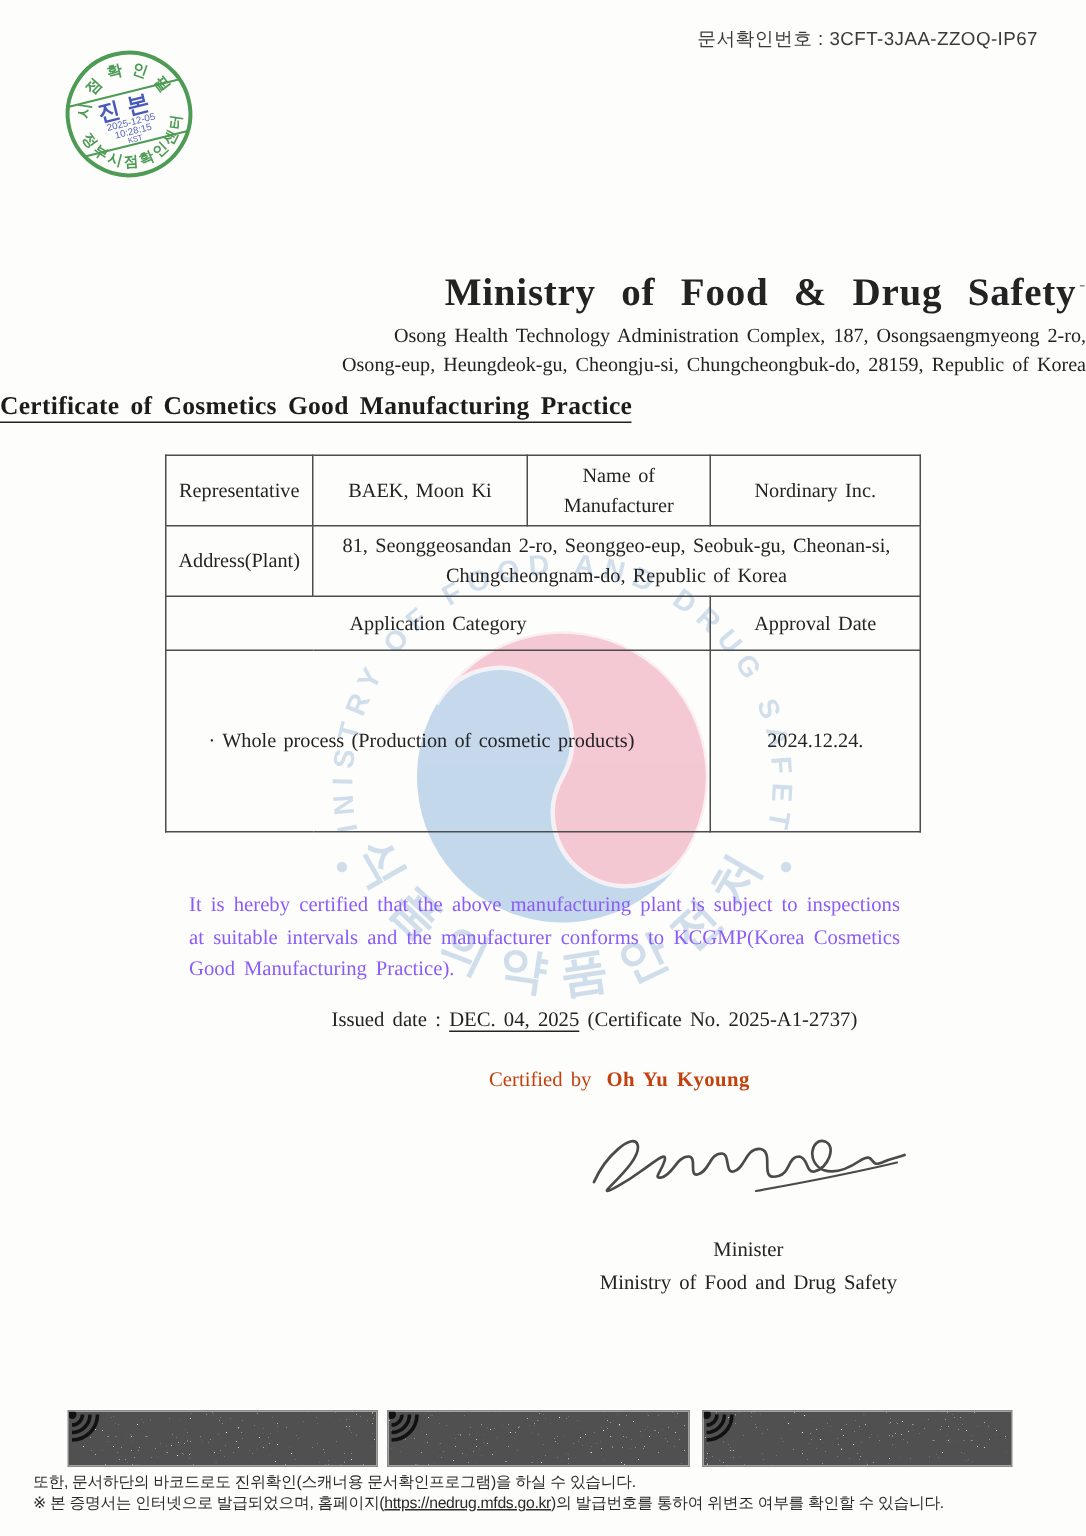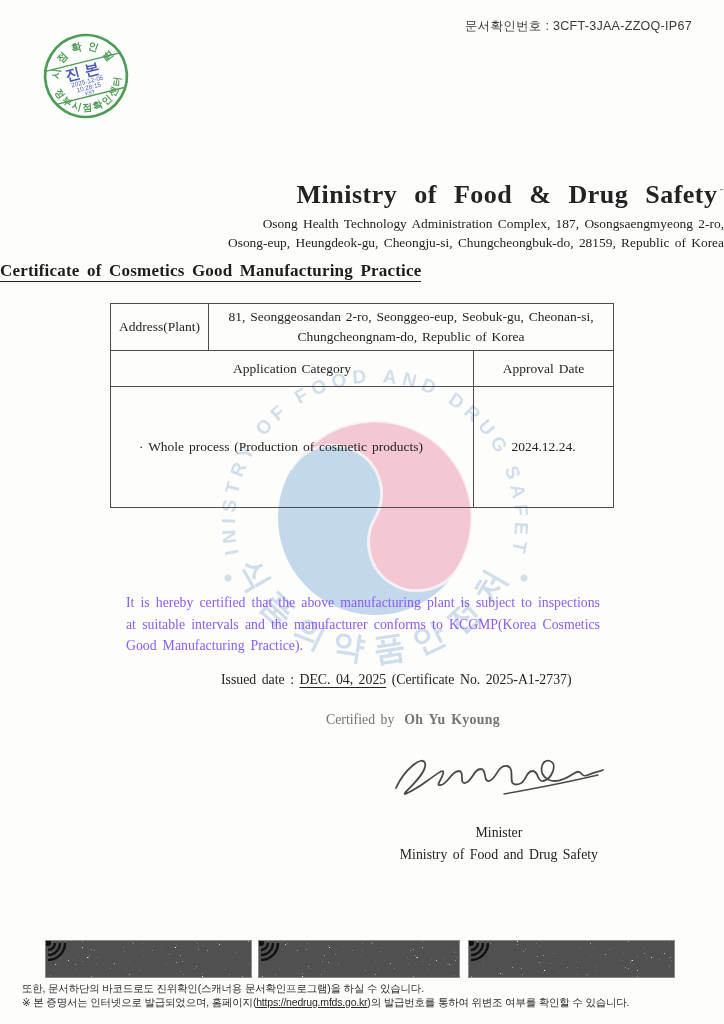--- a/index.html
+++ b/index.html
@@ -30,21 +30,21 @@
                  border-collapse:collapse; table-layout:fixed; background:transparent; }
   .ctable td { border:1px solid #4d4d4d; font-size:13.5px; color:#232323;
                text-align:center; vertical-align:middle; line-height:20px; word-spacing:1.5px; padding:2px 4px; }
   .ctable .r1 { height:47px; } .ctable .r2 { height:47px; } .ctable .r3 { height:36px; } .ctable .r4 { height:121px; }
   .ctable td.cat-val { text-align:left; padding-left:28px; }
   
   .body-par { position:absolute; left:126px; top:592px; width:474px; z-index:2;
               font-size:13.8px; line-height:21.5px; text-align:justify; word-spacing:2.5px; color:#8b5cf6; }
   .issued { position:absolute; left:221px; top:672px; z-index:2; font-size:13.8px; color:#232323; word-spacing:2px; }
   .issued .udate { text-decoration:underline; text-underline-offset:3px; }
-  .certified { position:absolute; left:326px; top:712px; z-index:2; font-size:13.8px; color:#737373; word-spacing:2px; }
+  .certified { position:absolute; left:326px; top:712px; z-index:2; font-size:13.8px; color:#c2410c; word-spacing:2px; }
   .certified .name { font-weight:bold; margin-left:10px; letter-spacing:.3px; }
   .signature { position:absolute; left:392px; top:742px; z-index:2; }
   .minister-block { position:absolute; right:126px; top:822px; z-index:2; text-align:center;
                     font-size:13.8px; line-height:22px; color:#232323; word-spacing:2px; }
   
   .bstrip { position:absolute; top:940px; height:38px; background:#f2f2f0;
             border:1px solid #8a8a8a; overflow:hidden; z-index:2; }
   .bstrip svg.noise { position:absolute; inset:0; width:100%; height:100%; }
   .bstrip .flip { transform:scaleX(-1); }
   .bstrip .flip2 { transform:rotate(180deg); }
@@ -132,20 +132,26 @@
   </svg>
 
   <table class="ctable">
     <colgroup>
         <col style="width:98px">
         <col style="width:143px">
         <col style="width:122px">
         <col style="width:140px">
       </colgroup>
     <tbody>
+        <tr class="r1">
+      <td>Representative</td>
+      <td>BAEK, Moon Ki</td>
+      <td>Name of Manufacturer</td>
+      <td>Nordinary Inc.</td>
+    </tr>
     <tr class="r2">
       <td>Address(Plant)</td>
       <td colspan="3">81, Seonggeosandan 2-ro, Seonggeo-eup, Seobuk-gu, Cheonan-si, Chungcheongnam-do, Republic of Korea</td>
     </tr>
     <tr class="r3">
       <td colspan="3">Application Category</td>
       <td>Approval Date</td>
     </tr>
     <tr class="r4">
       <td colspan="3" class="cat-val">· Whole process (Production of cosmetic products)</td>

